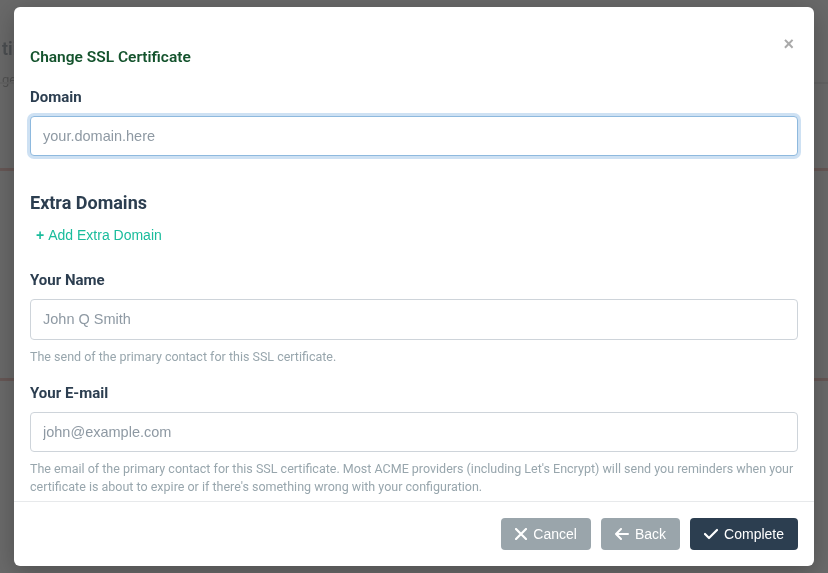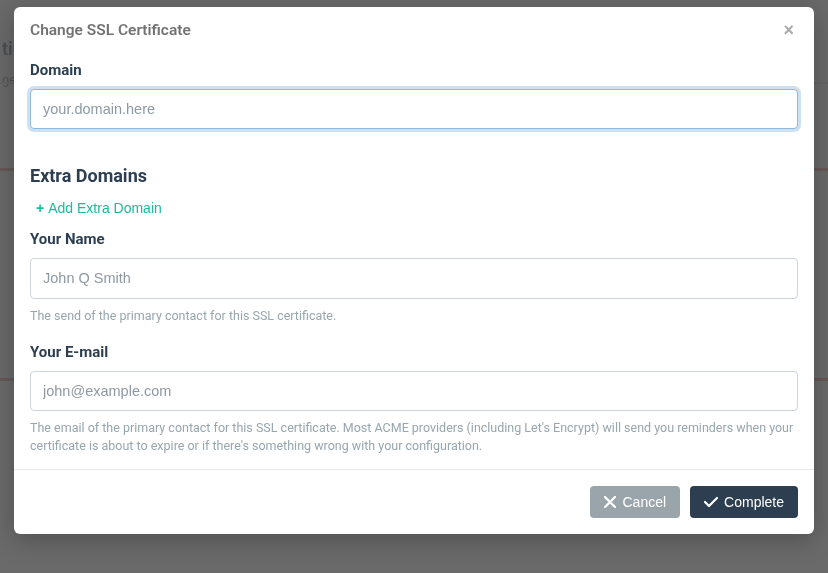--- a/index.html
+++ b/index.html
@@ -31,21 +31,21 @@
       display: flex;
       flex-direction: column;
       max-height: 559px;
     }
     .modal-header {
       display: flex;
       align-items: center;
       justify-content: space-between;
       padding: 14px 16px 14px 16px;
     }
-    .modal-title { font-size: 15.5px; font-weight: 600; color: #737373; }
+    .modal-title { font-size: 15.5px; font-weight: 600; color: #14532d; margin-top: 27px; }
     .close-x { color: #aaa; font-size: 18px; font-weight: 700; cursor: pointer; line-height: 1; padding: 0 4px; background:none; border:none;}
 
     .modal-body {
       padding: 2px 16px 14px 16px;
       overflow-y: auto;
       flex: 1;
     }
 
     .field-label { font-size: 15px; font-weight: 700; color: #2c3e50; margin-top: 6px; margin-bottom: 10px; }
     .section-head { font-size: 18px; font-weight: 700; color: #2c3e50; margin-top: 36px; margin-bottom: 12px; }
@@ -76,21 +76,21 @@
       font-size: 14px;
       font-weight: 500;
       margin-left: 6px;
       margin-bottom: 4px;
       cursor: pointer;
       background:none; border:none; padding:0;
     }
     .plus-icon { font-weight: 700; font-size: 14px; }
 
     .field-block + .field-label { margin-top: 18px; }
-    .name-label { margin-top: 10px; }
+    .name-label { margin-top: 24px; }
 
     .modal-footer {
       border-top: 1px solid #e7e9eb;
       padding: 16px;
       display: flex;
       justify-content: flex-end;
       gap: 10px;
     }
     .btn {
       display: inline-flex;
@@ -163,20 +163,28 @@
 
   <div class="modal-footer">
     <button class="btn btn-muted">
       <span class="ico">
         <svg width="12" height="12" viewBox="0 0 12 12">
             <path d="M1 1 L11 11 M11 1 L1 11" stroke="#fff" stroke-width="2.2" stroke-linecap="round"></path>
           </svg>
       </span>
       <span>Cancel</span>
     </button>
+    <button class="btn btn-muted">
+      <span class="ico">
+        <svg width="14" height="12" viewBox="0 0 14 12">
+            <path d="M6 1 L1 6 L6 11 M1 6 H13" stroke="#fff" stroke-width="2" fill="none" stroke-linecap="round" stroke-linejoin="round"></path>
+          </svg>
+      </span>
+      <span>Back</span>
+    </button>
     <button class="btn btn-primary">
       <span class="ico">
         <svg width="14" height="12" viewBox="0 0 14 12">
             <path d="M1 6 L5 10 L13 2" stroke="#fff" stroke-width="2.2" fill="none" stroke-linecap="round" stroke-linejoin="round"></path>
           </svg>
       </span>
       <span>Complete</span>
     </button>
   </div>
 </div>

